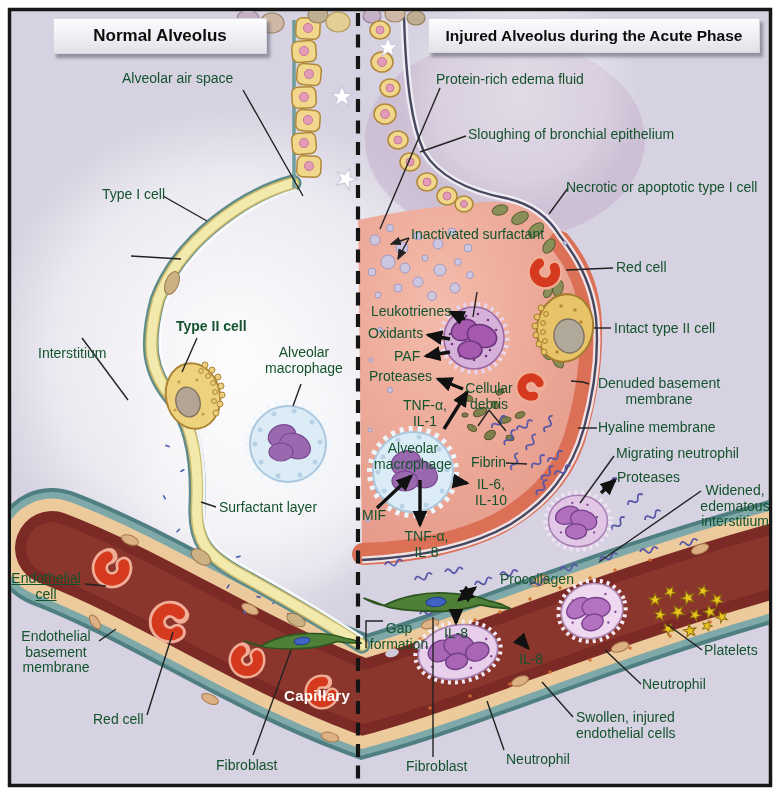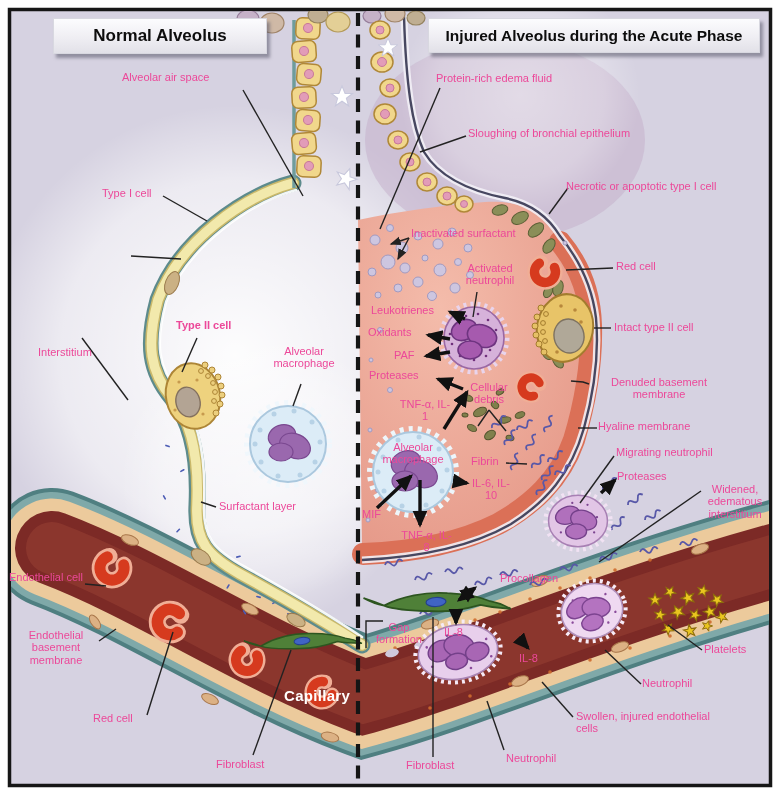--- a/index.html
+++ b/index.html
@@ -1,19 +1,19 @@
 <!DOCTYPE html>
 <html><head>
 <meta charset="utf-8">
 <style>
   html,body{margin:0;padding:0;background:#ffffff;}
   .stage{position:relative;width:780px;height:795px;background:#ffffff;
          font-family:"Liberation Sans",sans-serif;overflow:hidden;border-radius:20px;}
   .stage svg{position:absolute;left:0;top:0;}
-  .lbl{position:absolute;font-size:11px;line-height:1.12;color:#ec4899;
+  .lbl{position:absolute;font-size:14px;line-height:1.12;color:#14532d;
        white-space:nowrap;z-index:3;}
   .wrap{white-space:normal;text-align:center;}
   .leftalign{white-space:normal;text-align:left;}
   .cap{font-weight:700;font-size:15px;color:#ffffff;letter-spacing:.3px;}
   .hdr{position:absolute;z-index:4;display:flex;align-items:center;justify-content:center;
        background:linear-gradient(180deg,#fcfcfe 0%,#efeef3 55%,#e2e1e8 100%);
        border:1px solid #d8d8e0;box-shadow:3px 4px 3px rgba(90,90,105,.55);
        font-weight:700;color:#0d0d0d;}
   .hdr-left{left:53px;top:18px;width:212px;height:34px;font-size:17px;}
   .hdr-right{left:428px;top:18px;width:330px;height:33px;font-size:15.5px;}
@@ -533,31 +533,30 @@
 
 <div class="hdr hdr-left">Normal Alveolus</div>
 <div class="hdr hdr-right">Injured Alveolus during the Acute Phase</div>
 
 <div class="lbl" style="left:122px;top:71px;">Alveolar air space</div>
 <div class="lbl" style="left:102px;top:187px;">Type I cell</div>
 <div class="lbl" style="left:38px;top:318px;margin-top:28px;">Interstitium</div>
 <div class="lbl" style="left:176px;top:319px;font-weight:bold;">Type II cell</div>
 <div class="lbl wrap" style="left:258px;top:345px;width:92px;">Alveolar macrophage</div>
 <div class="lbl" style="left:219px;top:500px;">Surfactant layer</div>
-<div class="lbl wrap" style="left:3px;top:571px;width:86px;">Endothelial cell</div>
+<div class="lbl wrap" style="left:3px;top:571px;width:86px;text-decoration:underline;">Endothelial cell</div>
 <div class="lbl wrap" style="left:10px;top:629px;width:92px;">Endothelial basement membrane</div>
 <div class="lbl" style="left:93px;top:712px;">Red cell</div>
 <div class="lbl cap" style="left:284px;top:688px;">Capillary</div>
 <div class="lbl" style="left:216px;top:758px;">Fibroblast</div>
 
 <div class="lbl" style="left:436px;top:72px;">Protein-rich edema fluid</div>
 <div class="lbl" style="left:468px;top:127px;">Sloughing of bronchial epithelium</div>
 <div class="lbl" style="left:566px;top:180px;">Necrotic or apoptotic type I cell</div>
 <div class="lbl" style="left:411px;top:227px;">Inactivated surfactant</div>
-<div class="lbl wrap" style="left:446px;top:262px;width:88px;">Activated neutrophil</div>
 <div class="lbl" style="left:616px;top:260px;">Red cell</div>
 <div class="lbl" style="left:363px;top:304px;margin-left:8px;">Leukotrienes</div>
 <div class="lbl" style="left:368px;top:326px;">Oxidants</div>
 <div class="lbl" style="left:614px;top:321px;">Intact type II cell</div>
 <div class="lbl" style="left:394px;top:349px;">PAF</div>
 <div class="lbl" style="left:369px;top:369px;">Proteases</div>
 <div class="lbl wrap" style="left:459px;top:381px;width:60px;">Cellular debris</div>
 <div class="lbl wrap" style="left:399px;top:398px;width:52px;">TNF-α, IL-1</div>
 <div class="lbl wrap" style="left:589px;top:376px;width:140px;">Denuded basement membrane</div>
 <div class="lbl" style="left:598px;top:420px;">Hyaline membrane</div>

